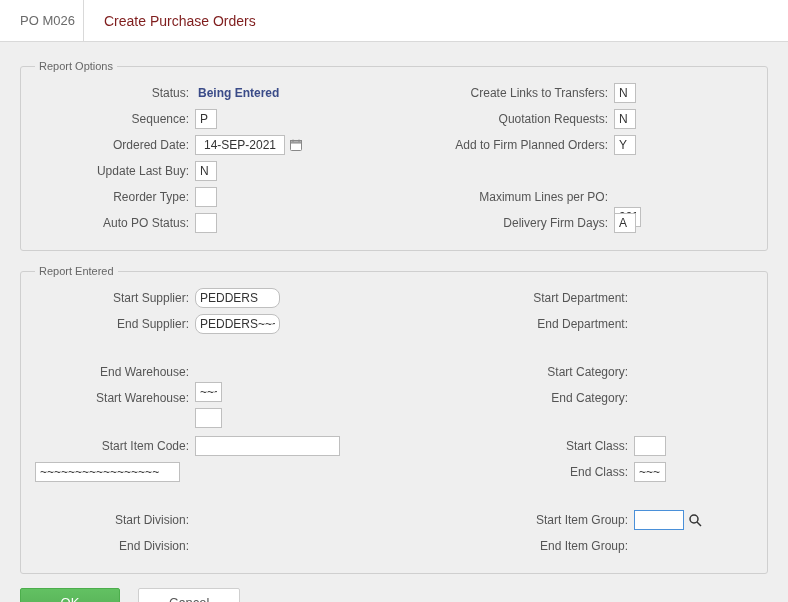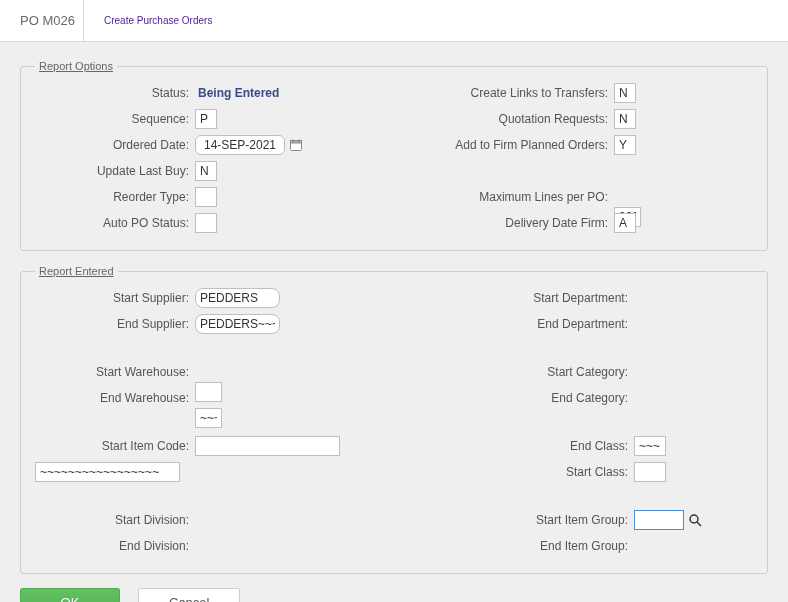--- a/index.html
+++ b/index.html
@@ -25,22 +25,22 @@
     height: 100%;
     display: flex;
     align-items: center;
     padding-left: 20px;
     border-right: 1px solid #d9d9d9;
     color: #6a6a6a;
     font-size: 13px;
   }
   .header-title {
     padding-left: 20px;
-    color: #4c1d95;
-    font-size: 10px;
+    color: #7f1d1d;
+    font-size: 14px;
   }
 
   
   .content {
     background: #efefef;
     padding: 18px 20px 20px 20px;
     height: calc(100% - 42px);
   }
 
   fieldset.panel {
@@ -49,21 +49,20 @@
     background: #efefef;
     padding: 10px 14px 16px 14px;
     margin-bottom: 14px;
     position: relative;
   }
   fieldset.panel > legend {
     font-size: 11px;
     color: #666;
     padding: 0 4px;
     background: #efefef;
-    text-decoration: underline;
   }
 
   
   .grid {
     display: grid;
     grid-template-columns: 1fr 1fr;
     column-gap: 20px;
   }
   .col {
     display: flex;
@@ -109,21 +108,21 @@
   }
   input.text.focused {
     border-color: #4a90d9;
   }
 
   .w20  { width: 22px; }
   .w30  { width: 32px; }
   .w45  { width: 27px; margin-top: 40px; }
   .w50  { width: 50px; }
   .w85  { width: 85px; }
-  .w90  { width: 90px; border-radius: 6px; }
+  .w90  { width: 90px; }
   .w140 { width: 145px; }
 
   .cal-icon {
     width: 14px; height: 14px;
     display: inline-flex;
     align-items: center;
     justify-content: center;
   }
   .cal-icon svg { display:block; }
 
@@ -248,21 +247,21 @@
             </div>
         </div>
         <div class="row" style="height:22px"></div>
         <div class="row">
           <div class="lbl" style="width:210px">Maximum Lines per PO:</div>
           <div class="val">
               <input class="text w45" value="9999" style="">
             </div>
         </div>
         <div class="row">
-          <div class="lbl" style="width:210px">Delivery Date Firm:</div>
+          <div class="lbl" style="width:210px">Delivery Firm Days:</div>
           <div class="val">
               <input class="text w20" value="A" style="">
             </div>
         </div>
       </div>
     </div>
   </fieldset>
 
   <fieldset class="panel">
     <legend>Report Entered</legend>
@@ -279,31 +278,31 @@
         <div class="row">
           <div class="lbl">End Supplier:</div>
           <div class="val">
               <input class="text w85 tinted" value="PEDDERS~~~" style="">
             </div>
         </div>
 
         <div class="gap"></div>
 
         <div class="row">
+          <div class="lbl">End Warehouse:</div>
+          <div class="val">
+              <input class="text w45" value="~~~~" style="">
+            </div>
+        </div>
+        <div class="row">
           <div class="lbl">Start Warehouse:</div>
           <div class="val">
               <input class="text w45" value="" style="">
             </div>
         </div>
-        <div class="row">
-          <div class="lbl">End Warehouse:</div>
-          <div class="val">
-              <input class="text w45" value="~~~~" style="">
-            </div>
-        </div>
 
         <div class="gap"></div>
 
         <div class="row">
           <div class="lbl">Start Item Code:</div>
           <div class="val">
               <input class="text w140" value="" style="">
             </div>
         </div>
         <div class="row">
@@ -341,29 +340,29 @@
           <div class="val"></div>
         </div>
         <div class="row">
           <div class="lbl" style="width:230px">End Category:</div>
           <div class="val"></div>
         </div>
 
         <div class="gap"></div>
 
         <div class="row">
+          <div class="lbl" style="width:230px">Start Class:</div>
+          <div class="val">
+              <input class="text w30" value="" style="">
+            </div>
+        </div>
+        <div class="row">
           <div class="lbl" style="width:230px">End Class:</div>
           <div class="val">
               <input class="text w30" value="~~~" style="">
-            </div>
-        </div>
-        <div class="row">
-          <div class="lbl" style="width:230px">Start Class:</div>
-          <div class="val">
-              <input class="text w30" value="" style="">
             </div>
         </div>
 
         <div class="gap"></div>
 
         <div class="row">
           <div class="lbl" style="width:230px">Start Item Group:</div>
           <div class="val">
             <input class="text w50 focused" value="" style="">
             <span class="search-icon">

